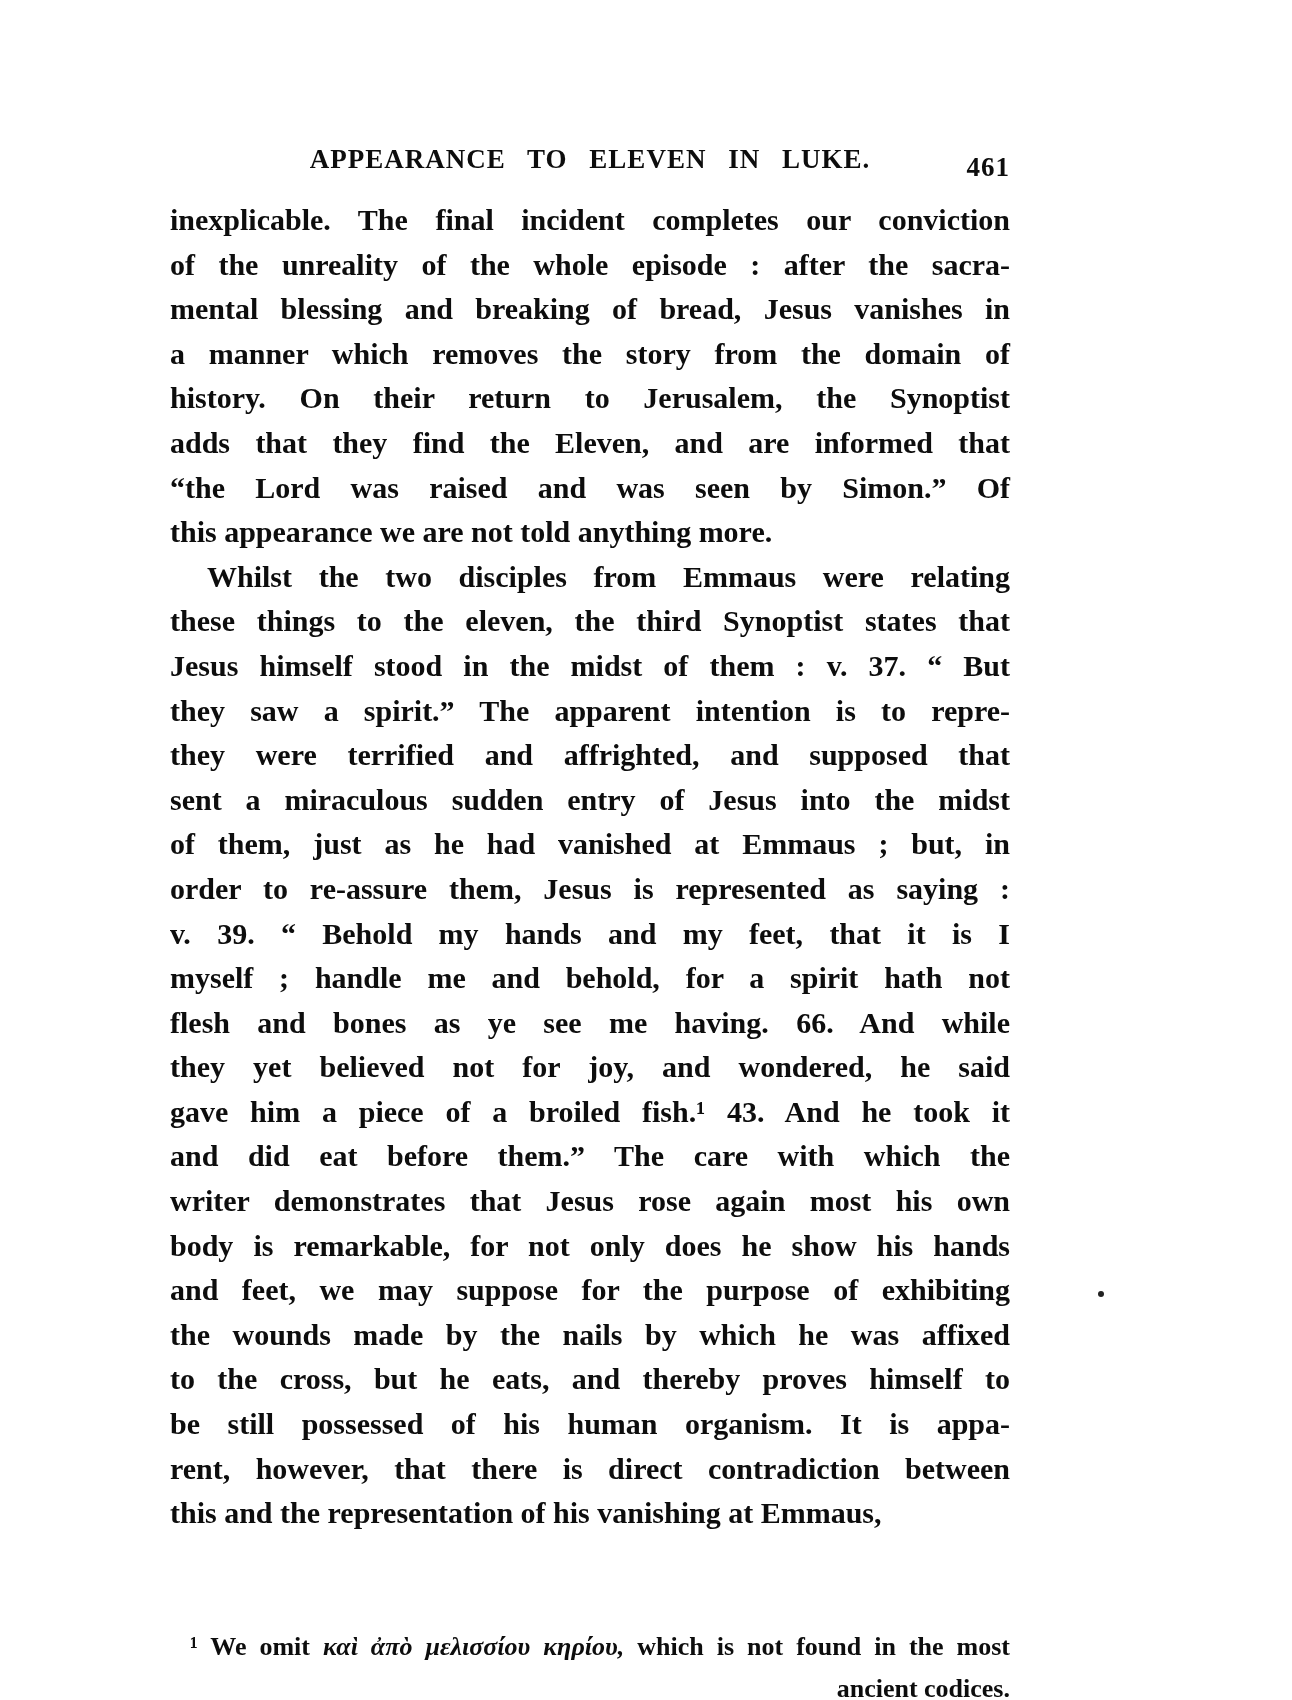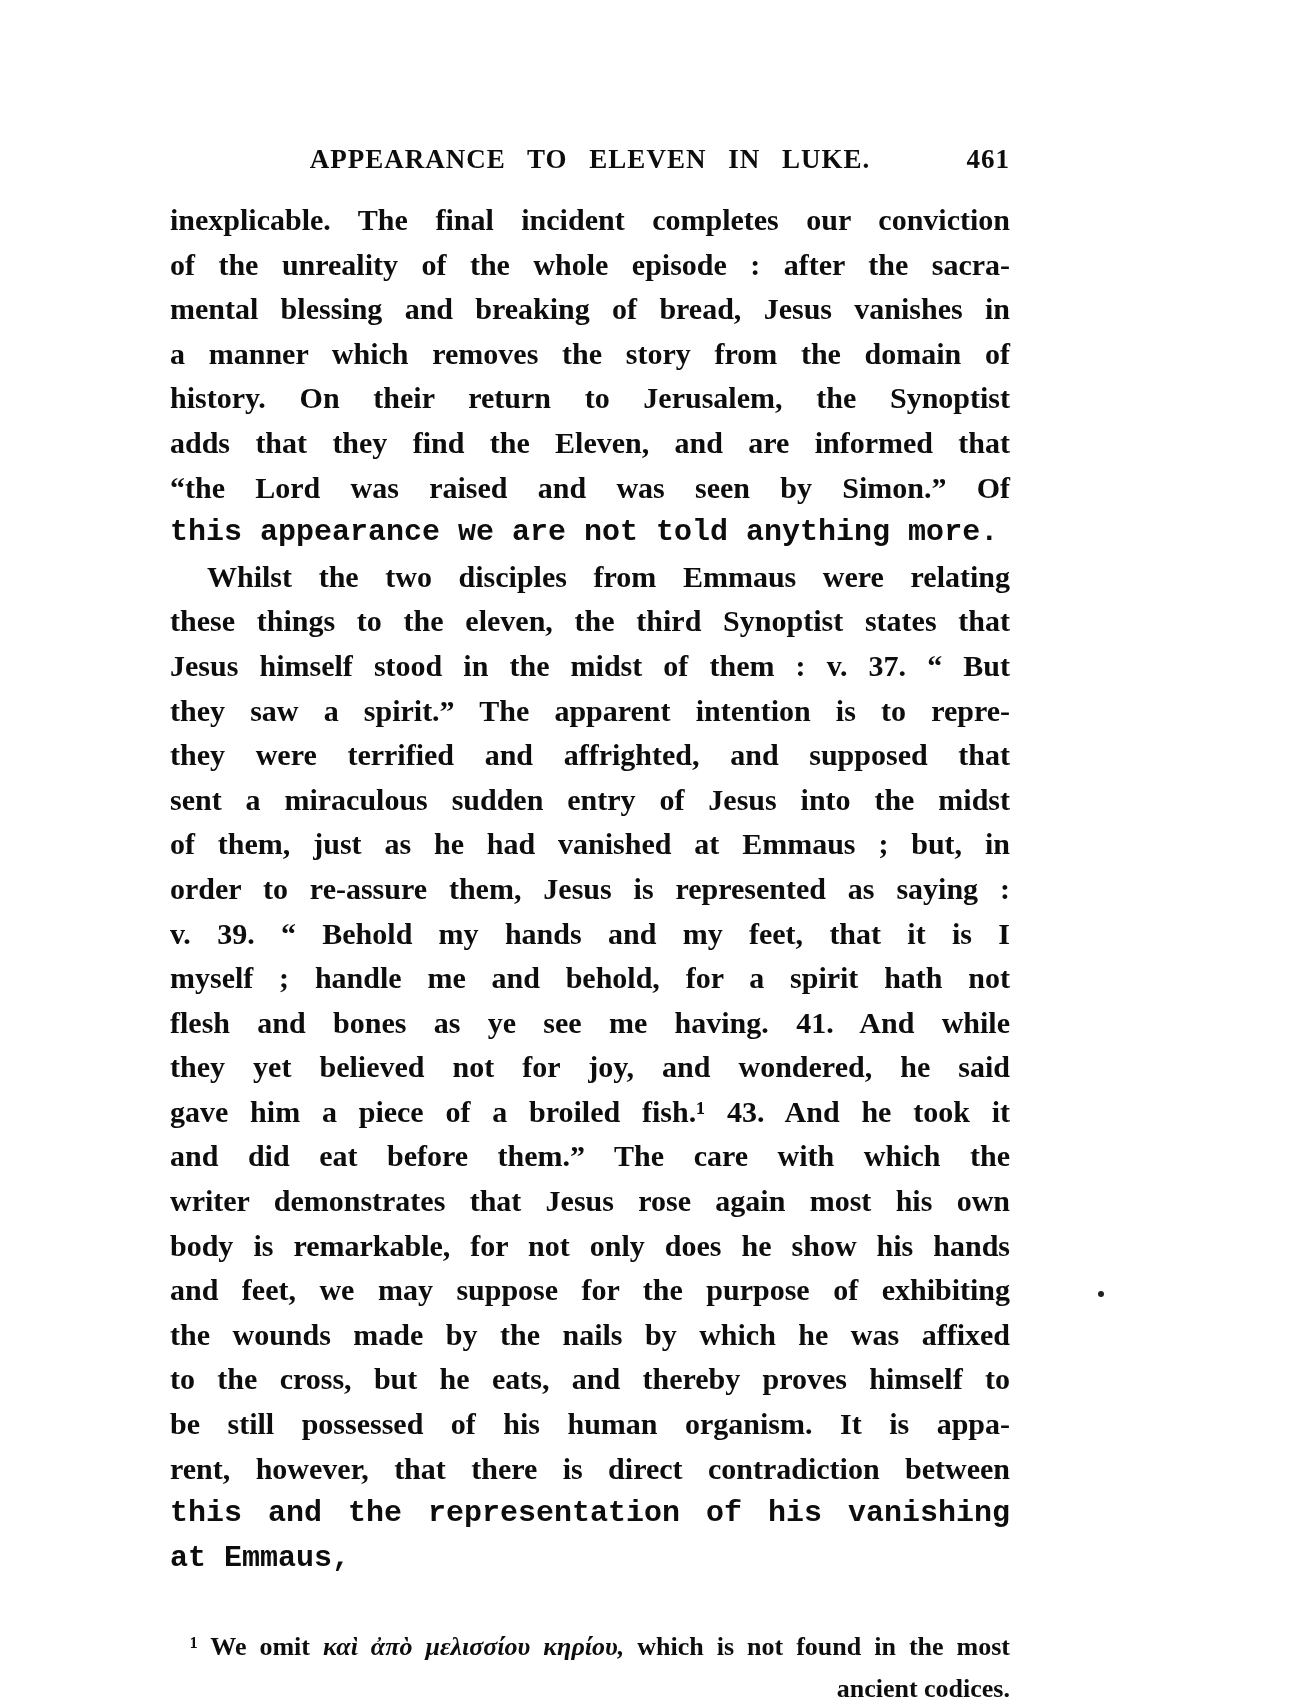--- a/index.html
+++ b/index.html
@@ -23,41 +23,40 @@
     text-align: center;
     font-size: 27px;
     font-weight: bold;
     letter-spacing: 1px;
     word-spacing: 14px;
     white-space: nowrap;
   }
   .running-header .pagenum {
     position: absolute;
     right: 0;
-    top: 0;
+    top: 8px;
     font-size: 27px;
     font-weight: bold;
     letter-spacing: 1px;
   }
   .bodytext {
     position: absolute;
     left: 170px;
     top: 198px;
     width: 840px;
     font-size: 30px;
     font-weight: bold;
     line-height: 44.6px;
   }
   .line {
     text-align: justify;
     text-align-last: justify;
   }
   .line.last {
     text-align-last: left;
-    font-family: Liberation Mono, monospace;
   }
   .line.indent {
     text-indent: 37px;
   }
   .footnote {
     position: absolute;
     left: 170px;
     top: 1626px;
     width: 840px;
     font-size: 26px;
@@ -108,21 +107,21 @@
     <div class="line indent">Whilst the two disciples from Emmaus were relating</div>
     <div class="line">these things to the eleven, the third Synoptist states that</div>
     <div class="line">Jesus himself stood in the midst of them : v. 37.  “ But</div>
     <div class="line">they saw a spirit.”  The apparent intention is to repre-</div>
     <div class="line">they were terrified and affrighted, and supposed that</div>
     <div class="line">sent a miraculous sudden entry of Jesus into the midst</div>
     <div class="line">of them, just as he had vanished at Emmaus ; but, in</div>
     <div class="line">order to re-assure them, Jesus is represented as saying :</div>
     <div class="line">v. 39.  “ Behold my hands and my feet, that it is I</div>
     <div class="line">myself ; handle me and behold, for a spirit hath not</div>
-    <div class="line">flesh and bones as ye see me having.  41. And while</div>
+    <div class="line">flesh and bones as ye see me having.  66. And while</div>
     <div class="line">they yet believed not for joy, and wondered, he said</div>
     <div class="line">gave him a piece of a broiled fish.¹  43. And he took it</div>
     <div class="line">and did eat before them.”  The care with which the</div>
     <div class="line">writer demonstrates that Jesus rose again most his own</div>
     <div class="line">body is remarkable, for not only does he show his hands</div>
     <div class="line">and feet, we may suppose for the purpose of exhibiting</div>
     <div class="line">the wounds made by the nails by which he was affixed</div>
     <div class="line">to the cross, but he eats, and thereby proves himself to</div>
     <div class="line">be still possessed of his human organism.  It is appa-</div>
     <div class="line">rent, however, that there is direct contradiction between</div>

